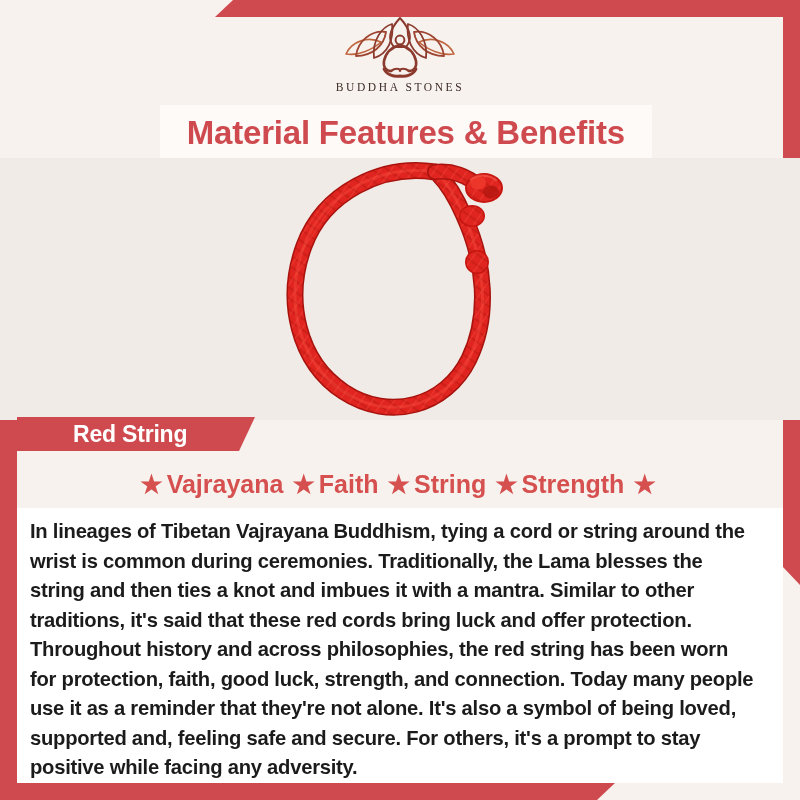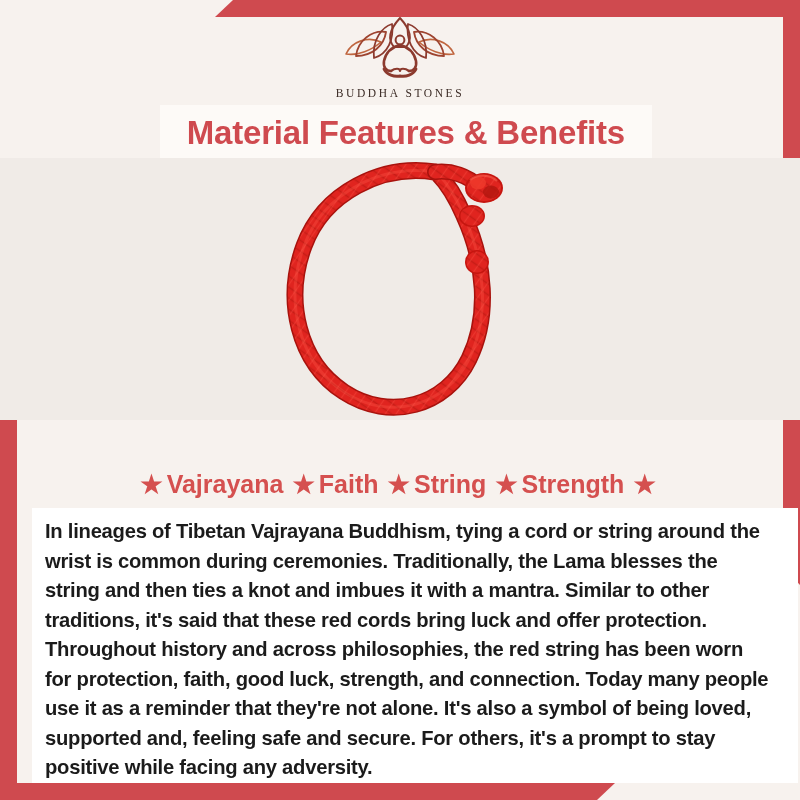--- a/index.html
+++ b/index.html
@@ -62,21 +62,21 @@
   }
   .logo-mark {
     display: block;
     margin: 0 auto;
   }
   .logo-text {
     font-family: "Liberation Serif", serif;
     font-size: 11.5px;
     letter-spacing: 2.6px;
     color: #3a2a24;
-    margin-top: 7px;
+    margin-top: 1px;
     font-weight: 400;
   }
 
   
   .title-panel {
     position: absolute;
     top: 105px;
     left: 160px;
     width: 492px;
     height: 55px;
@@ -154,21 +154,21 @@
     color: #d5504f;
     font-size: 25px;
     margin-right: 4px;
     line-height: 1;
   }
 
   
   .copy-block {
     position: absolute;
     top: 508px;
-    left: 32px;
+    left: 17px;
     width: 766px;
     height: 275px;
     background: #ffffff;
     box-sizing: border-box;
     padding: 8px 16px 0 13px;
   }
   .copy-text {
     color: #1b1b1b;
     font-size: 20.5px;
     font-weight: bold;
@@ -268,20 +268,23 @@
         <ellipse cx="240" cy="62" rx="13" ry="11" fill="#c6150f"></ellipse>
         <ellipse cx="240" cy="62" rx="11.5" ry="9.5" fill="url(#braid)"></ellipse>
       </g>
       <g>
         <ellipse cx="245" cy="108" rx="12" ry="12" fill="#c6150f"></ellipse>
         <ellipse cx="245" cy="108" rx="10.5" ry="10.5" fill="url(#braid)"></ellipse>
       </g>
     </svg>
   </div>
 
+  <div class="ribbon">
+    <span class="ribbon-label">Red String</span>
+  </div>
 
   <div class="features">
     <span class="feature">
       <span class="star">★</span>
       <span>Vajrayana</span>
     </span>
     <span class="feature">
       <span class="star">★</span>
       <span>Faith</span>
     </span>

